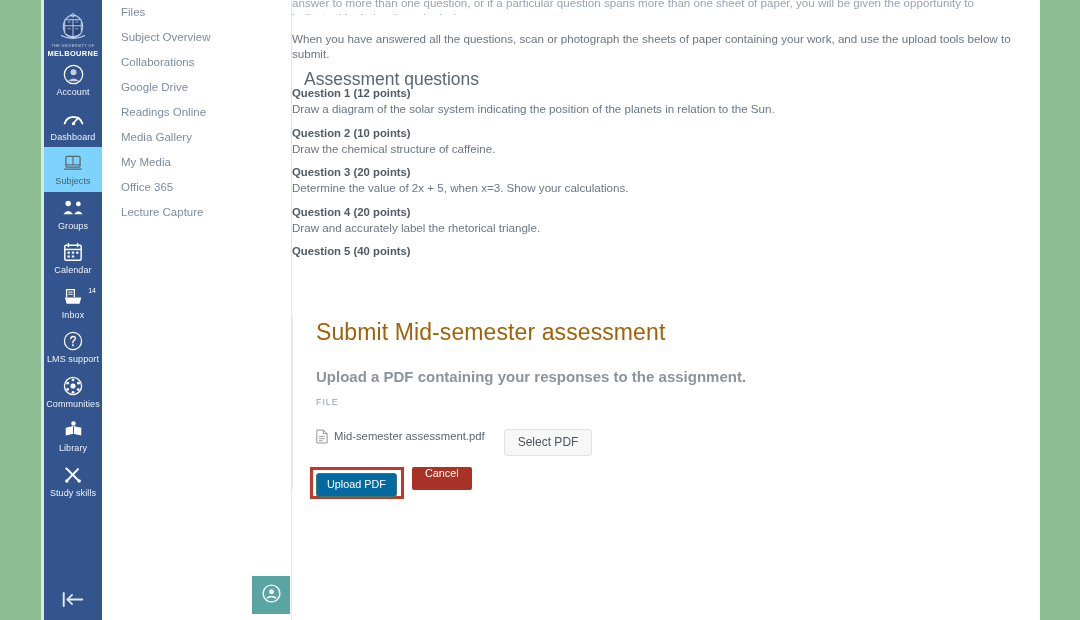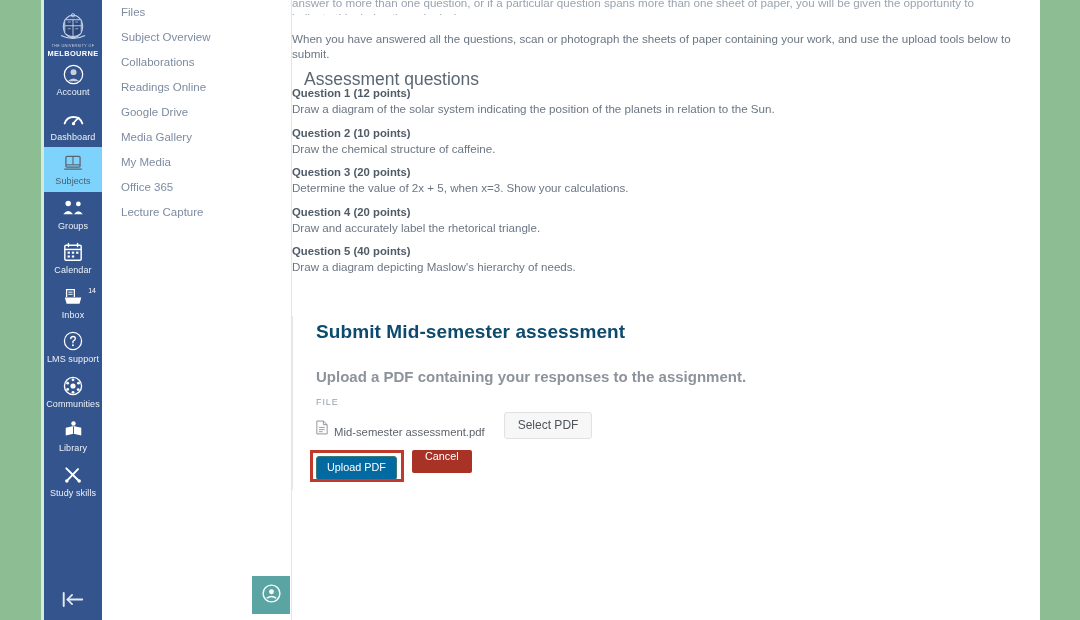--- a/index.html
+++ b/index.html
@@ -247,45 +247,45 @@
     height: 174px;
     background: #e6e8ea;
   }
   #widget-body {
     position: absolute;
     left: 58px;
     top: 0;
     width: 700px;
   }
   #widget-title {
-    font-size: 19px;
+    font-size: 23px;
     line-height: 24px;
-    font-weight: bold;
-    color: #0c4a6e;
+    font-weight: normal;
+    color: #a16207;
     margin: 0;
     padding-top: 8px;
     letter-spacing: 0.1px;
   }
   #widget-desc {
     font-size: 15px;
     line-height: 15px;
     color: #8d939b;
     margin-top: 25px;
     font-weight: bold;
   }
   #file-label {
     font-size: 9px;
     letter-spacing: 0.9px;
     color: #9aa0a6;
     margin-top: 13px;
   }
   #file-row {
-    margin-top: 5px;
+    margin-top: 22px;
     display: flex;
-    align-items: flex-end;
+    align-items: flex-start;
   }
   #file-name {
     font-size: 11.3px;
     line-height: 14px;
     color: #5d636b;
     margin-left: 6px;
   }
   #select-pdf-btn {
     margin-left: 19px;
     background: #f7f7f8;
@@ -504,22 +504,22 @@
         </svg>
       </span>
     </div>
   </div>
 
   <div id="course-nav">
     <div id="course-nav-list">
       <a class="cnav-item">Files</a>
       <a class="cnav-item">Subject Overview</a>
       <a class="cnav-item">Collaborations</a>
+      <a class="cnav-item">Google Drive</a>
       <a class="cnav-item">Readings Online</a>
-      <a class="cnav-item">Google Drive</a>
       <a class="cnav-item">Media Gallery</a>
       <a class="cnav-item">My Media</a>
       <a class="cnav-item">Office 365</a>
       <a class="cnav-item">Lecture Capture</a>
     </div>
     <div id="course-nav-divider"></div>
   </div>
 
   <div id="help-fab">
     <span>
@@ -553,21 +553,20 @@
       <div class="q-block">
         <div class="q-title">Question 3 (20 points)</div>
         <div class="q-text">Determine the value of 2x + 5, when x=3. Show your calculations.</div>
       </div>
       <div class="q-block">
         <div class="q-title">Question 4 (20 points)</div>
         <div class="q-text">Draw and accurately label the rhetorical triangle.</div>
       </div>
       <div class="q-block">
         <div class="q-title">Question 5 (40 points)</div>
-        <div class="q-text">Draw a diagram depicting Maslow's hierarchy of needs.</div>
       </div>
     </div>
 
     <div id="submit-widget">
 
       <div id="widget-divider"></div>
 
       <div id="widget-body">
         <h3 id="widget-title">Submit Mid-semester assessment</h3>
         <div id="widget-desc">Upload a PDF containing your responses to the assignment.</div>

